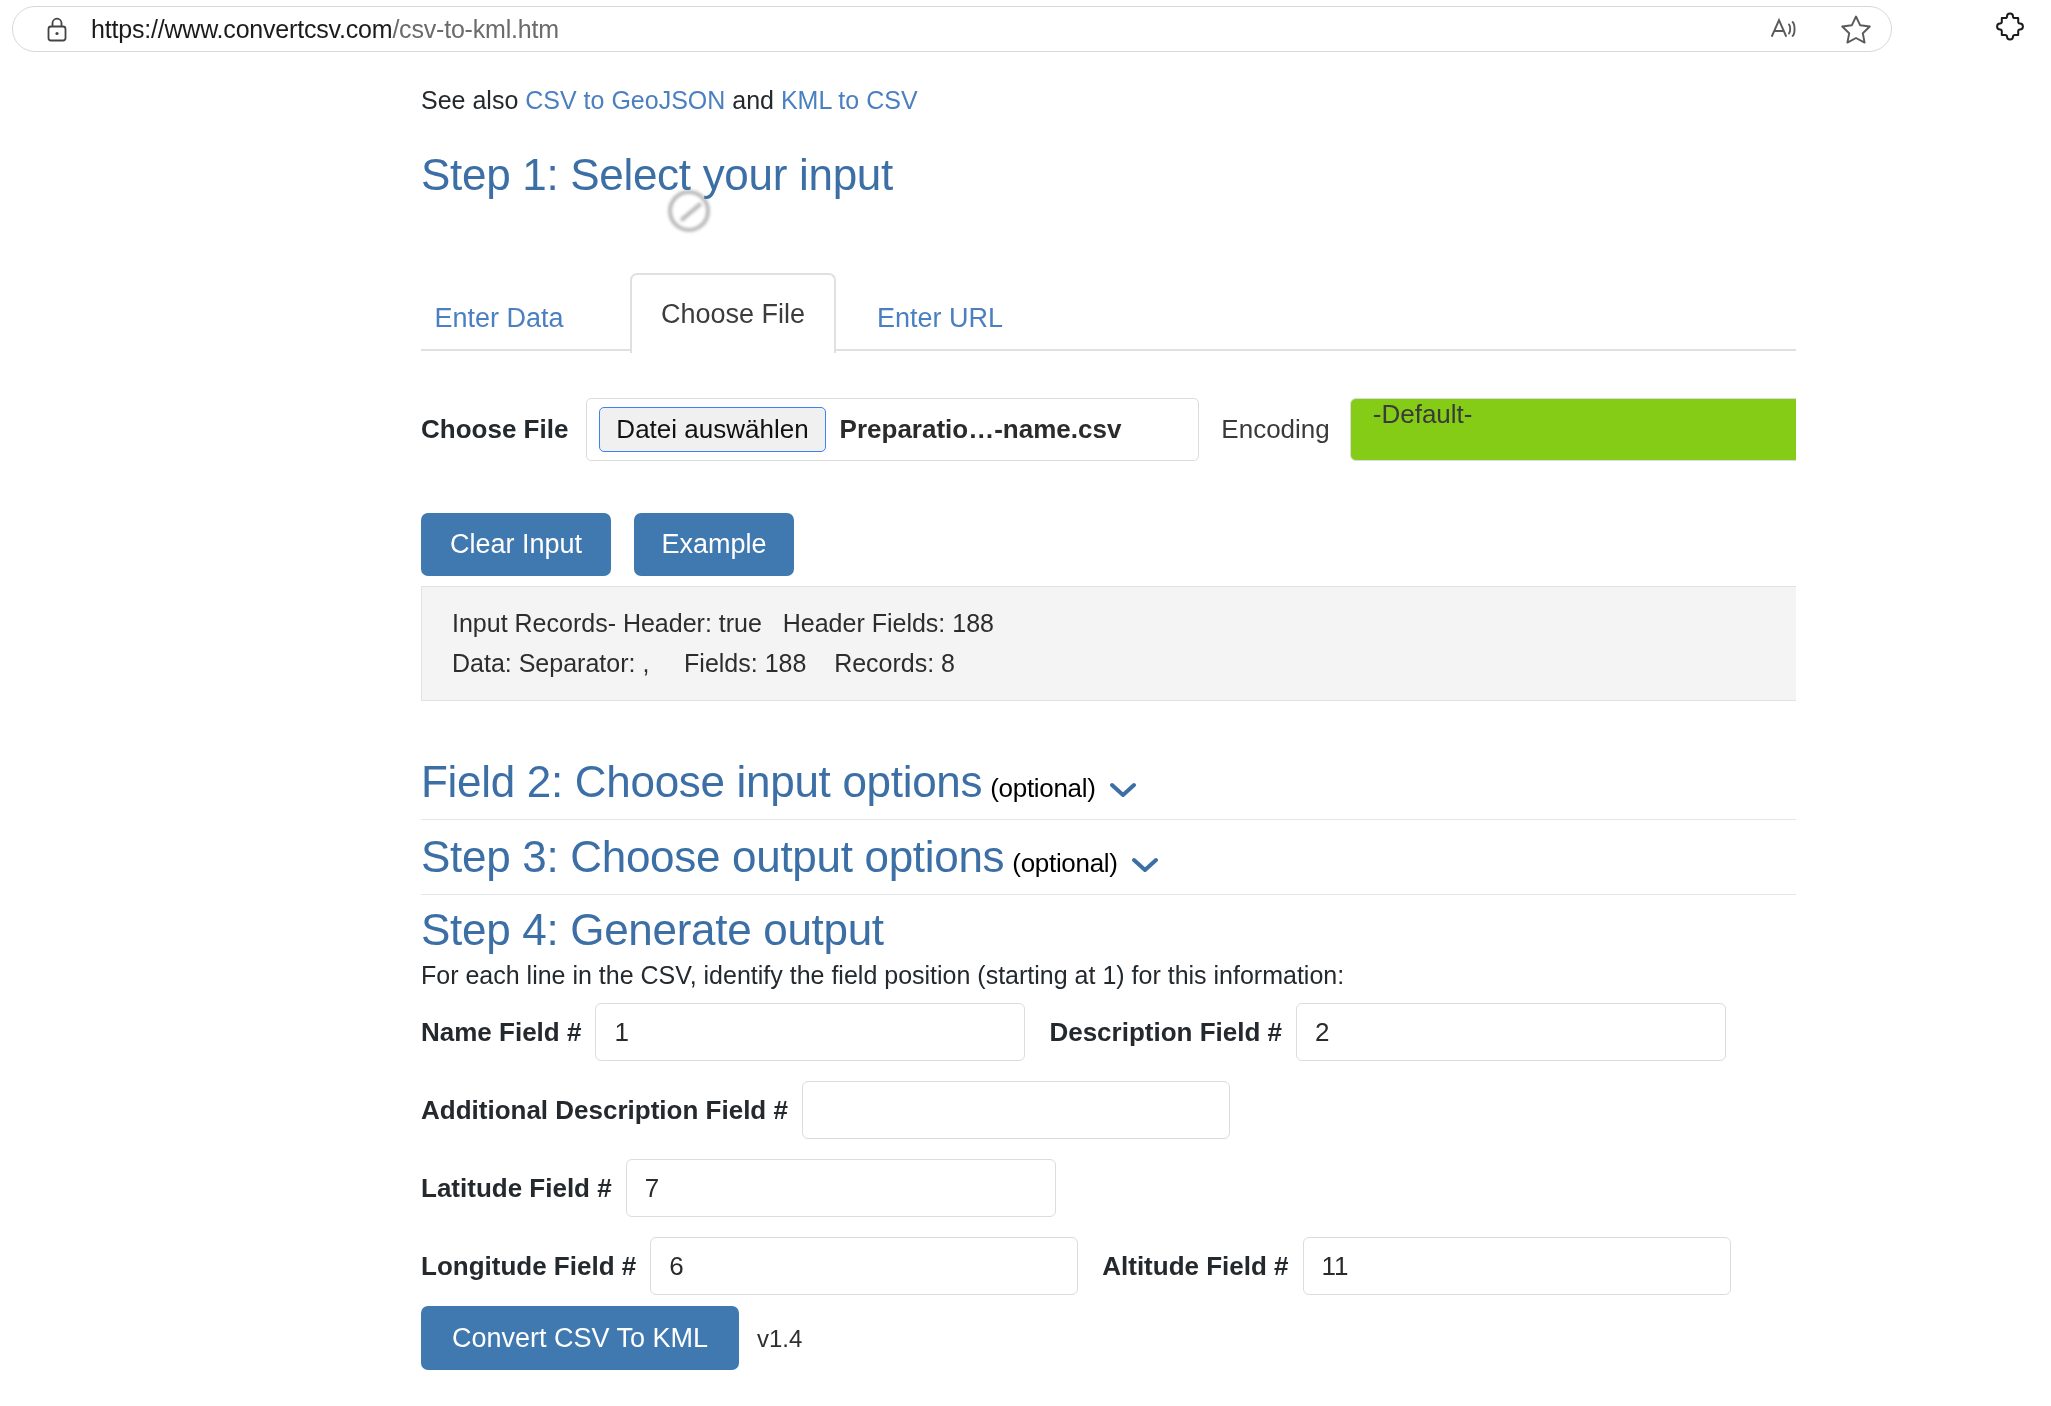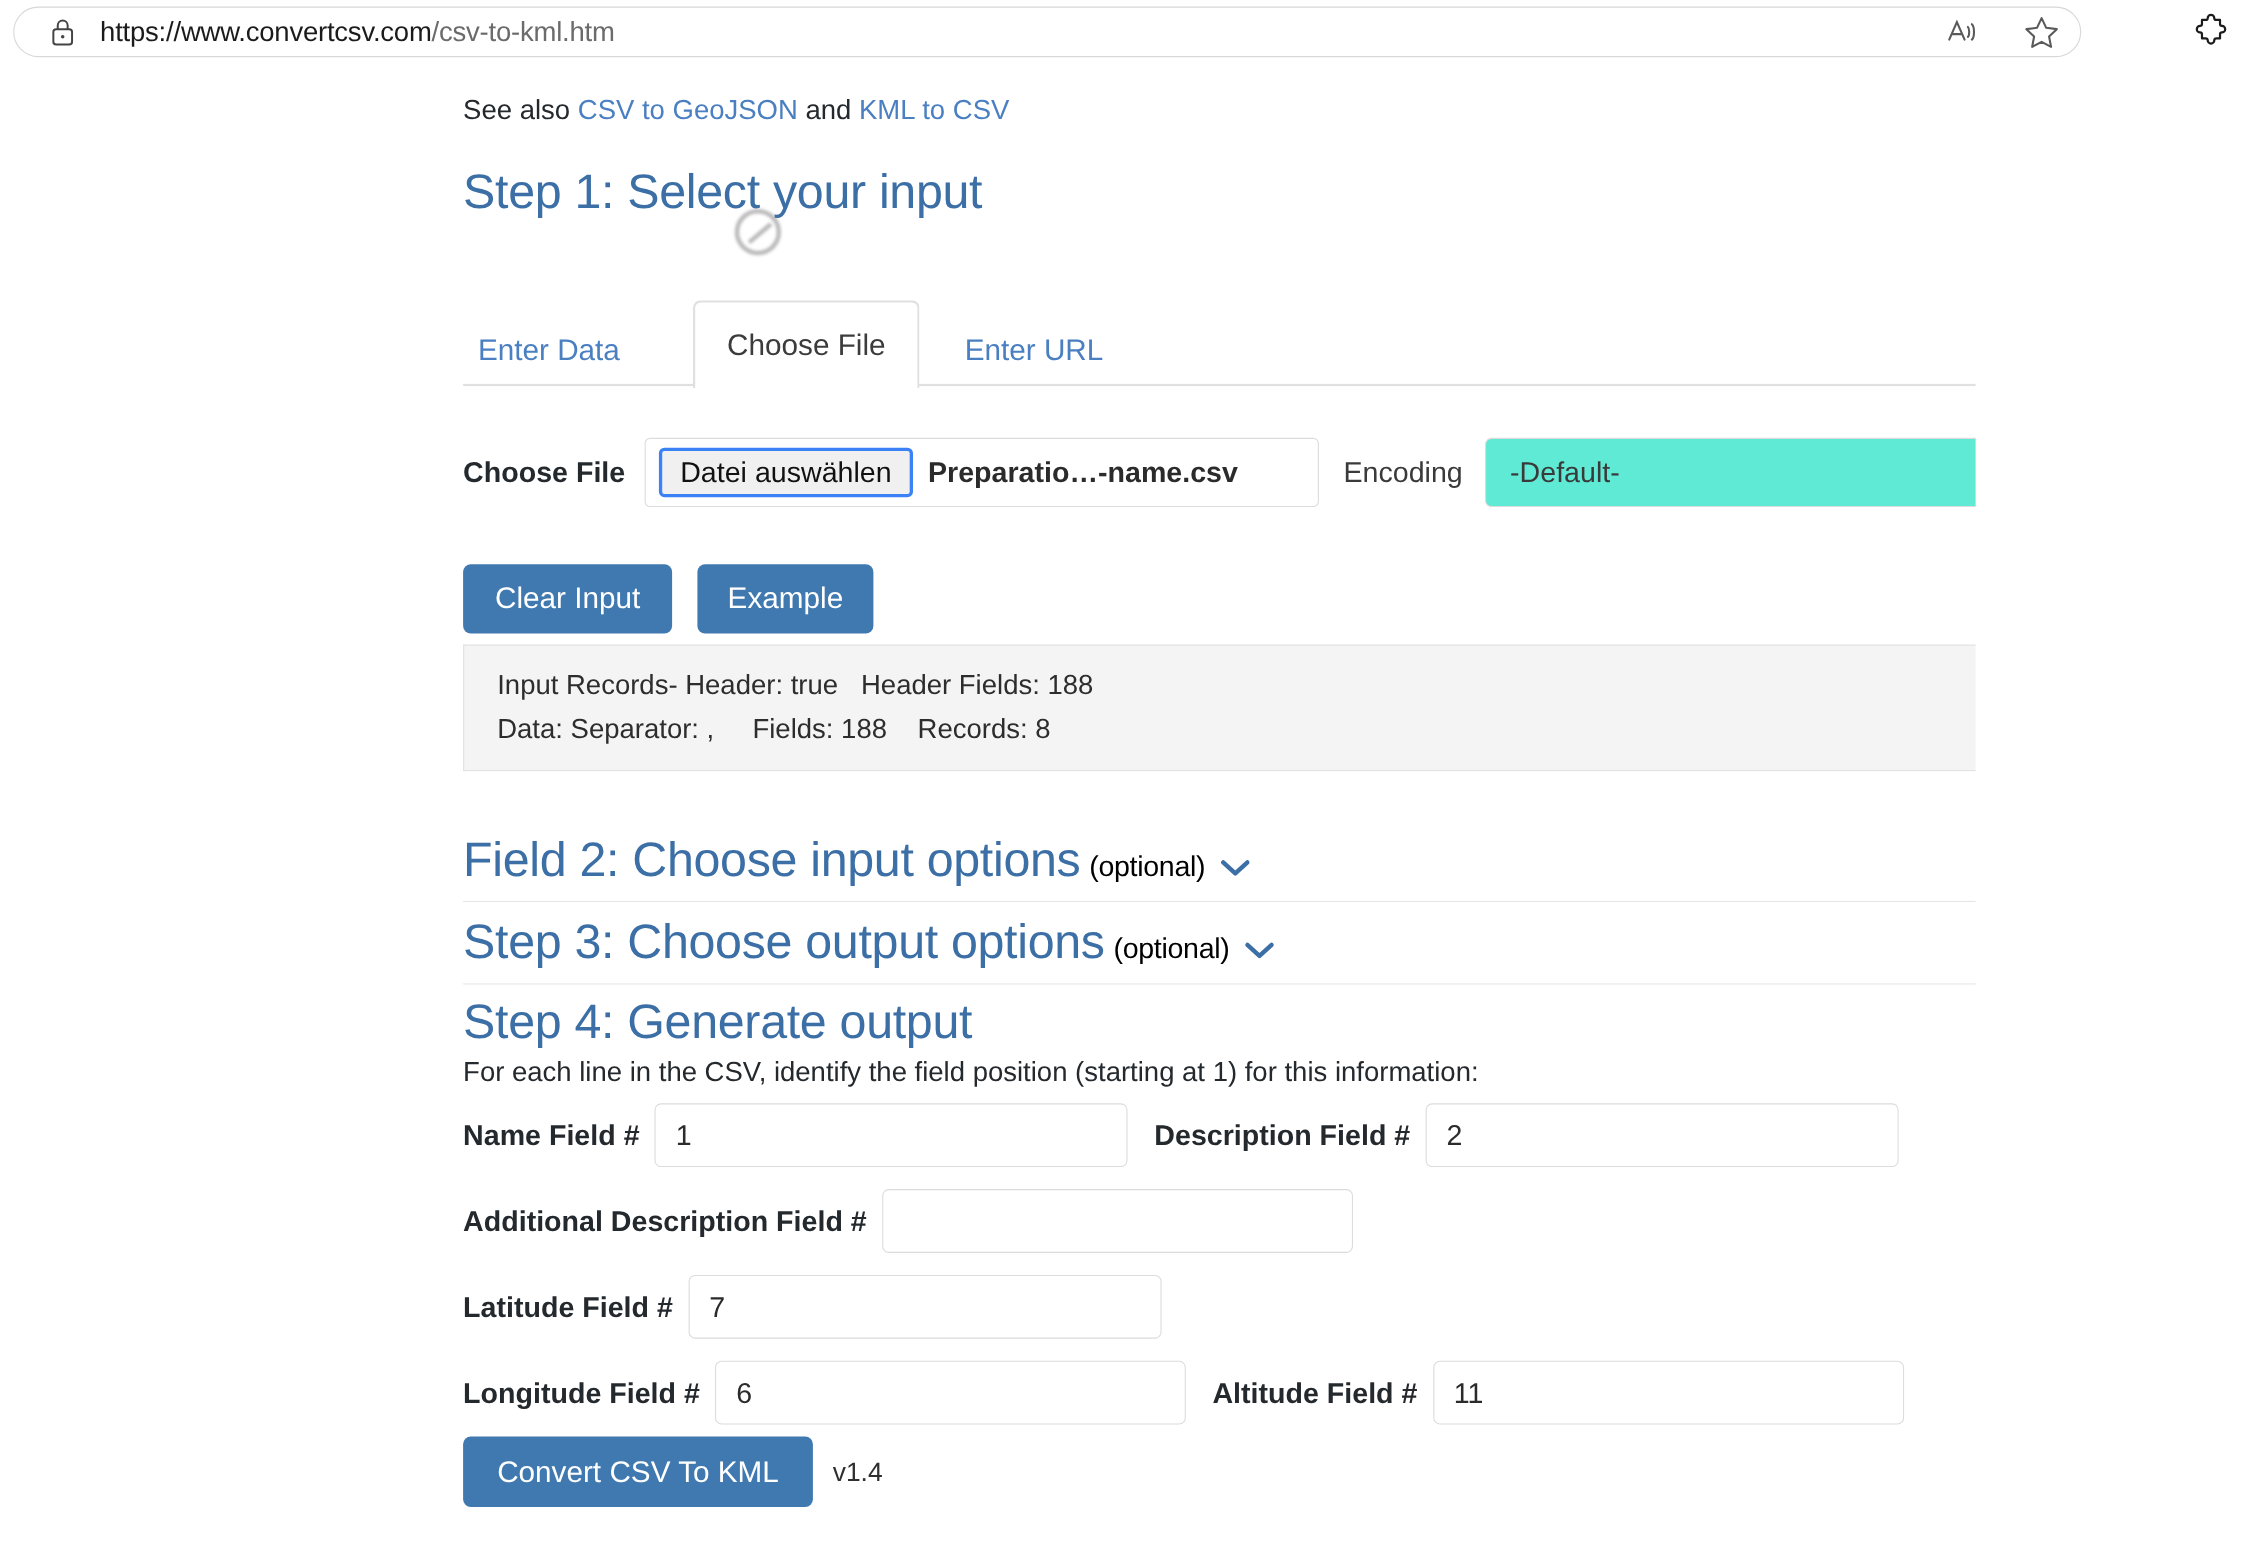--- a/index.html
+++ b/index.html
@@ -165,21 +165,21 @@
     background: #fff;
     display: flex; align-items: center;
     padding: 0 12px;
     cursor: pointer;
   }
   .file-btn {
     height: 45px;
     padding: 0 16px;
     display: flex; align-items: center;
     background: #f0f0f0;
-    border: 3px solid #3b82f6;
+    border: 1px solid #3b82f6;
     border-radius: 5px;
     font-size: 26px;
     color: #111;
     white-space: nowrap;
     cursor: pointer;
     font-family: "Liberation Sans", sans-serif;
   }
   .file-name {
     margin-left: 14px;
     font-size: 26px;
@@ -191,22 +191,22 @@
     margin-left: 22px;
     font-size: 26px;
     color: #3a3a3a;
     white-space: nowrap;
   }
   .enc-select {
     margin-left: 20px;
     width: 544px; height: 63px;
     border: 1px solid #dcdcdc;
     border-radius: 6px;
-    background: #5eead4;
-    display: flex; align-items: center;
+    background: #84cc16;
+    display: flex; 
     padding: 0 22px;
     font-size: 26px;
     color: #3a3a3a;
     position: relative;
     cursor: pointer;
   }
   .enc-caret {
     position: absolute; right: 22px; top: 50%;
     transform: translateY(-50%);
   }

